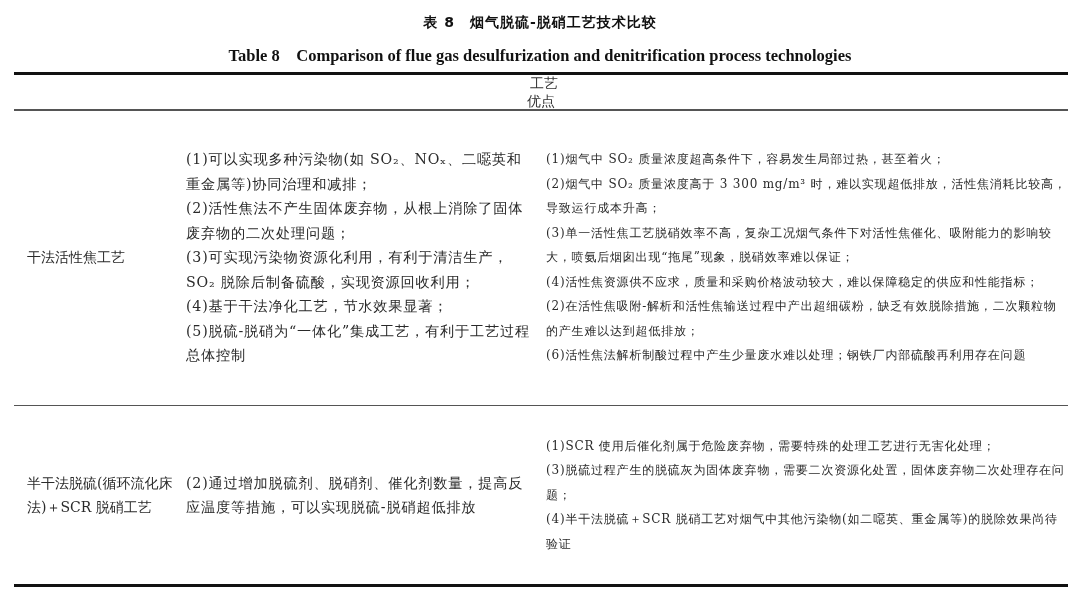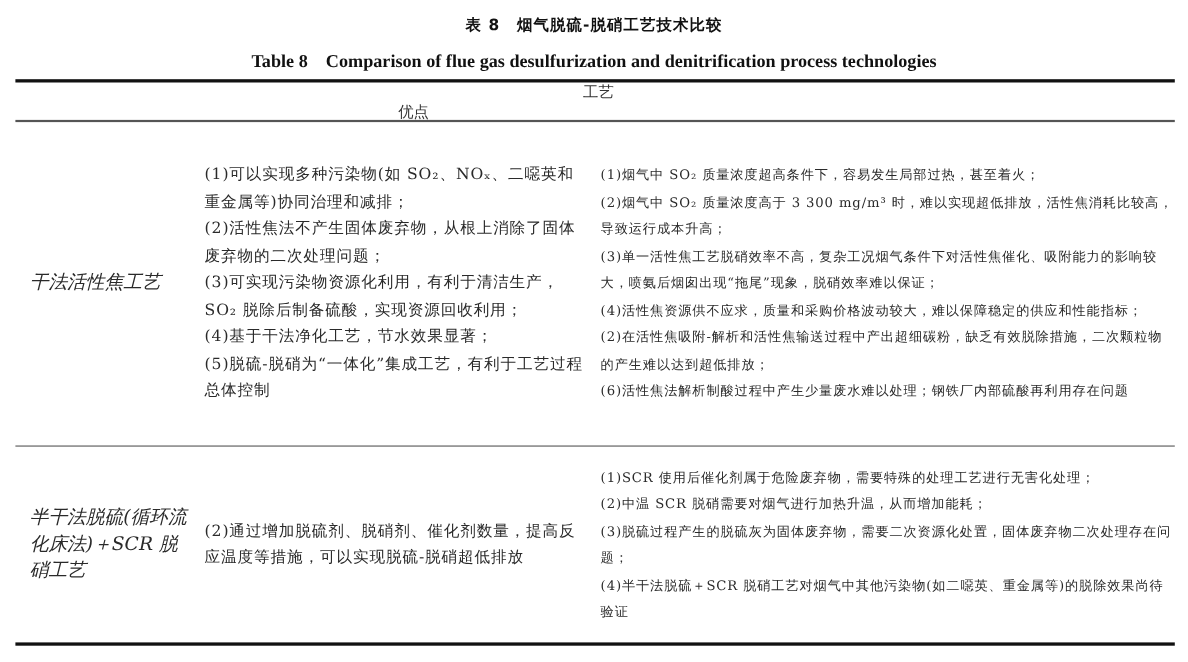--- a/index.html
+++ b/index.html
@@ -11,24 +11,24 @@
   .cap-en { position:absolute; top:45px; left:0; width:1080px; text-align:center;
             font-family:"Liberation Serif",serif; font-weight:bold; font-size:16.5px; color:#111; }
   .tbl { position:absolute; left:14px; top:72px; width:1054px; }
   .rule-thick { height:3px; background:#111; }
   .rule-thin { height:1.5px; background:#555; }
   .hdr { display:flex; height:34px; align-items:center; font-size:14px; color:#333;flex-direction:column; }
   .c1 { width:160px; }
   .c2 { width:358px; }
   .c3 { width:536px; }
   .hdr .c1 { text-align:left; padding-left:69px; box-sizing:border-box; }
-  .hdr .c2 { }
+  .hdr .c2 { text-align:center; }
   .hdr .c3 { text-align:center; }
   .row { display:flex; align-items:center; }
-  .row .c1 { padding-left:13px; box-sizing:border-box; font-size:17px; line-height:24.5px;font-style:italic; }
+  .row .c1 { padding-left:13px; box-sizing:border-box; font-size:14px; line-height:24.5px; }
   .row .c2 { padding-left:12px; box-sizing:border-box; font-size:14.2px; line-height:24.5px; }
   .row .c3 { padding-left:14px; box-sizing:border-box; font-size:12px; line-height:24.5px; }
   .row1 { height:294px; }
   .row2 { height:178px; }
   .item { display:block; letter-spacing:0.8px; }
 </style>
 </head>
 <body>
 
 <div class="cap-cn">表 8　烟气脱硫-脱硝工艺技术比较</div>
@@ -62,19 +62,18 @@
   </div>
   <div class="rule-thin"></div>
 
   <div class="row row2">
     <div class="c1">半干法脱硫(循环流化床法)＋SCR 脱硝工艺</div>
     <div class="c2">
       <span class="item">(2)通过增加脱硫剂、脱硝剂、催化剂数量，提高反应温度等措施，可以实现脱硫-脱硝超低排放</span>
     </div>
     <div class="c3">
       <span class="item">(1)SCR 使用后催化剂属于危险废弃物，需要特殊的处理工艺进行无害化处理；</span>
-      <span class="item">(2)中温 SCR 脱硝需要对烟气进行加热升温，从而增加能耗；</span>
       <span class="item">(3)脱硫过程产生的脱硫灰为固体废弃物，需要二次资源化处置，固体废弃物二次处理存在问题；</span>
       <span class="item">(4)半干法脱硫＋SCR 脱硝工艺对烟气中其他污染物(如二噁英、重金属等)的脱除效果尚待验证</span>
     </div>
   </div>
   <div class="rule-thick"></div>
 </div>
 
 </body></html>

